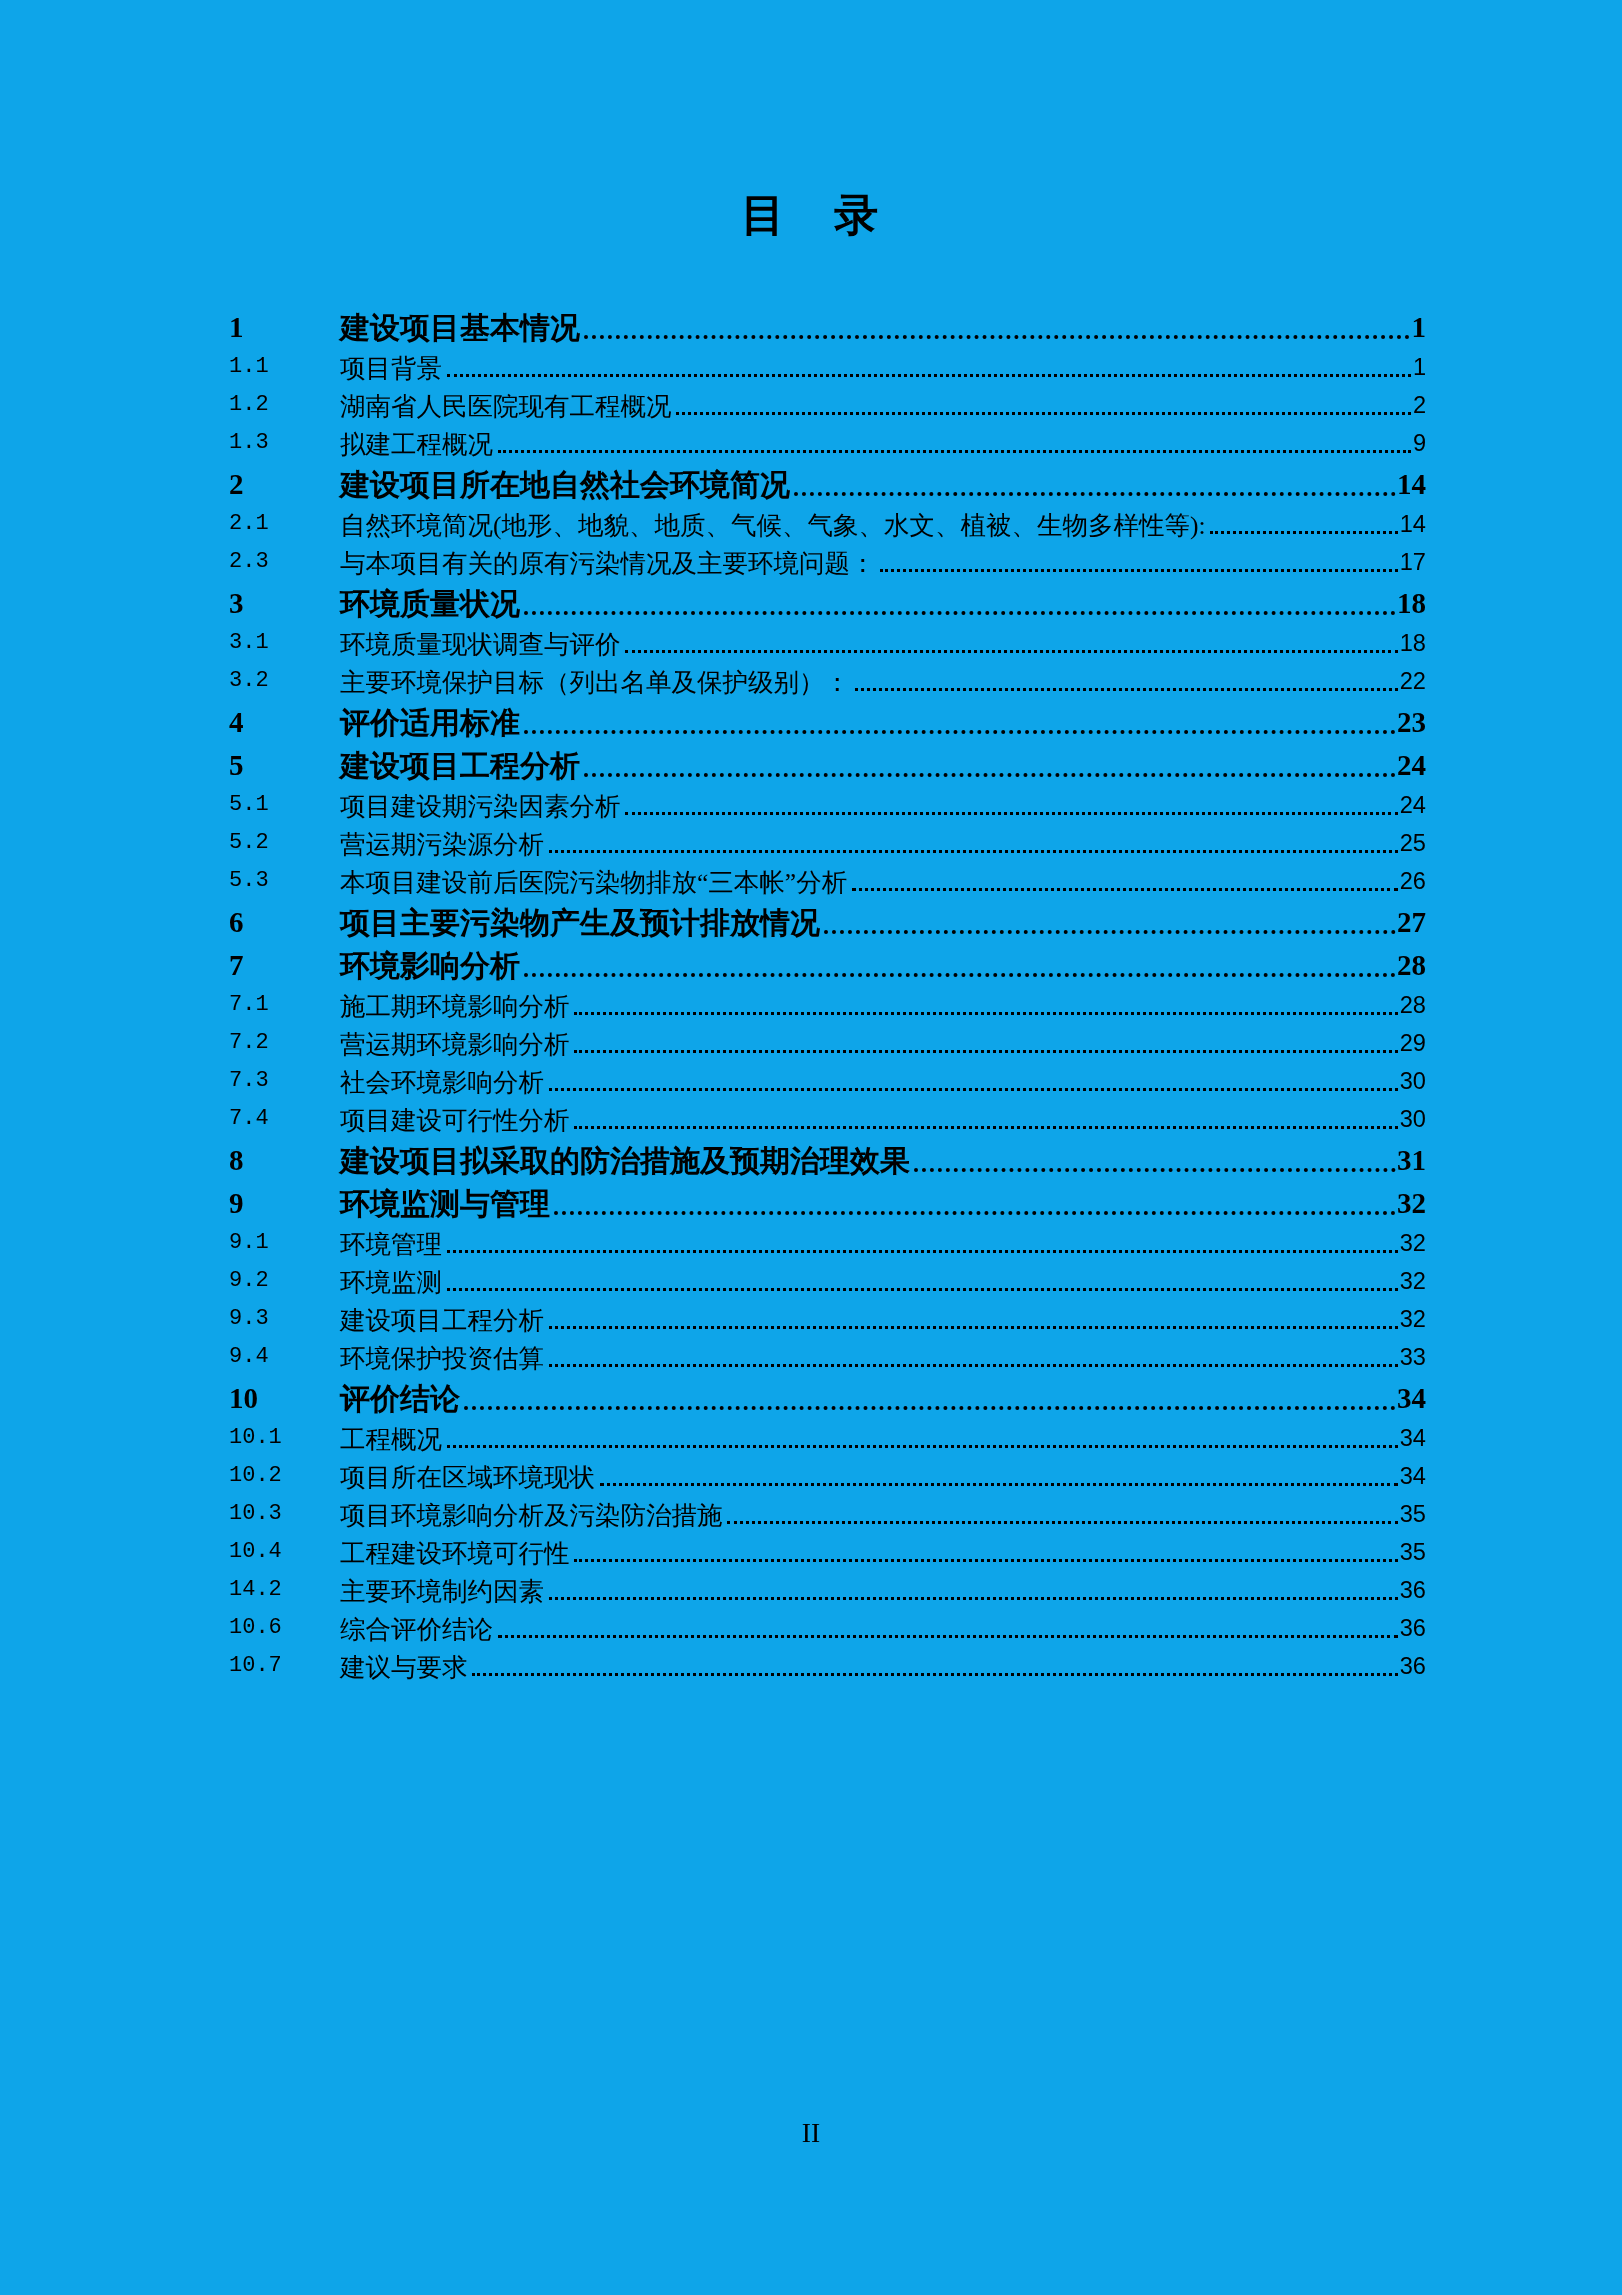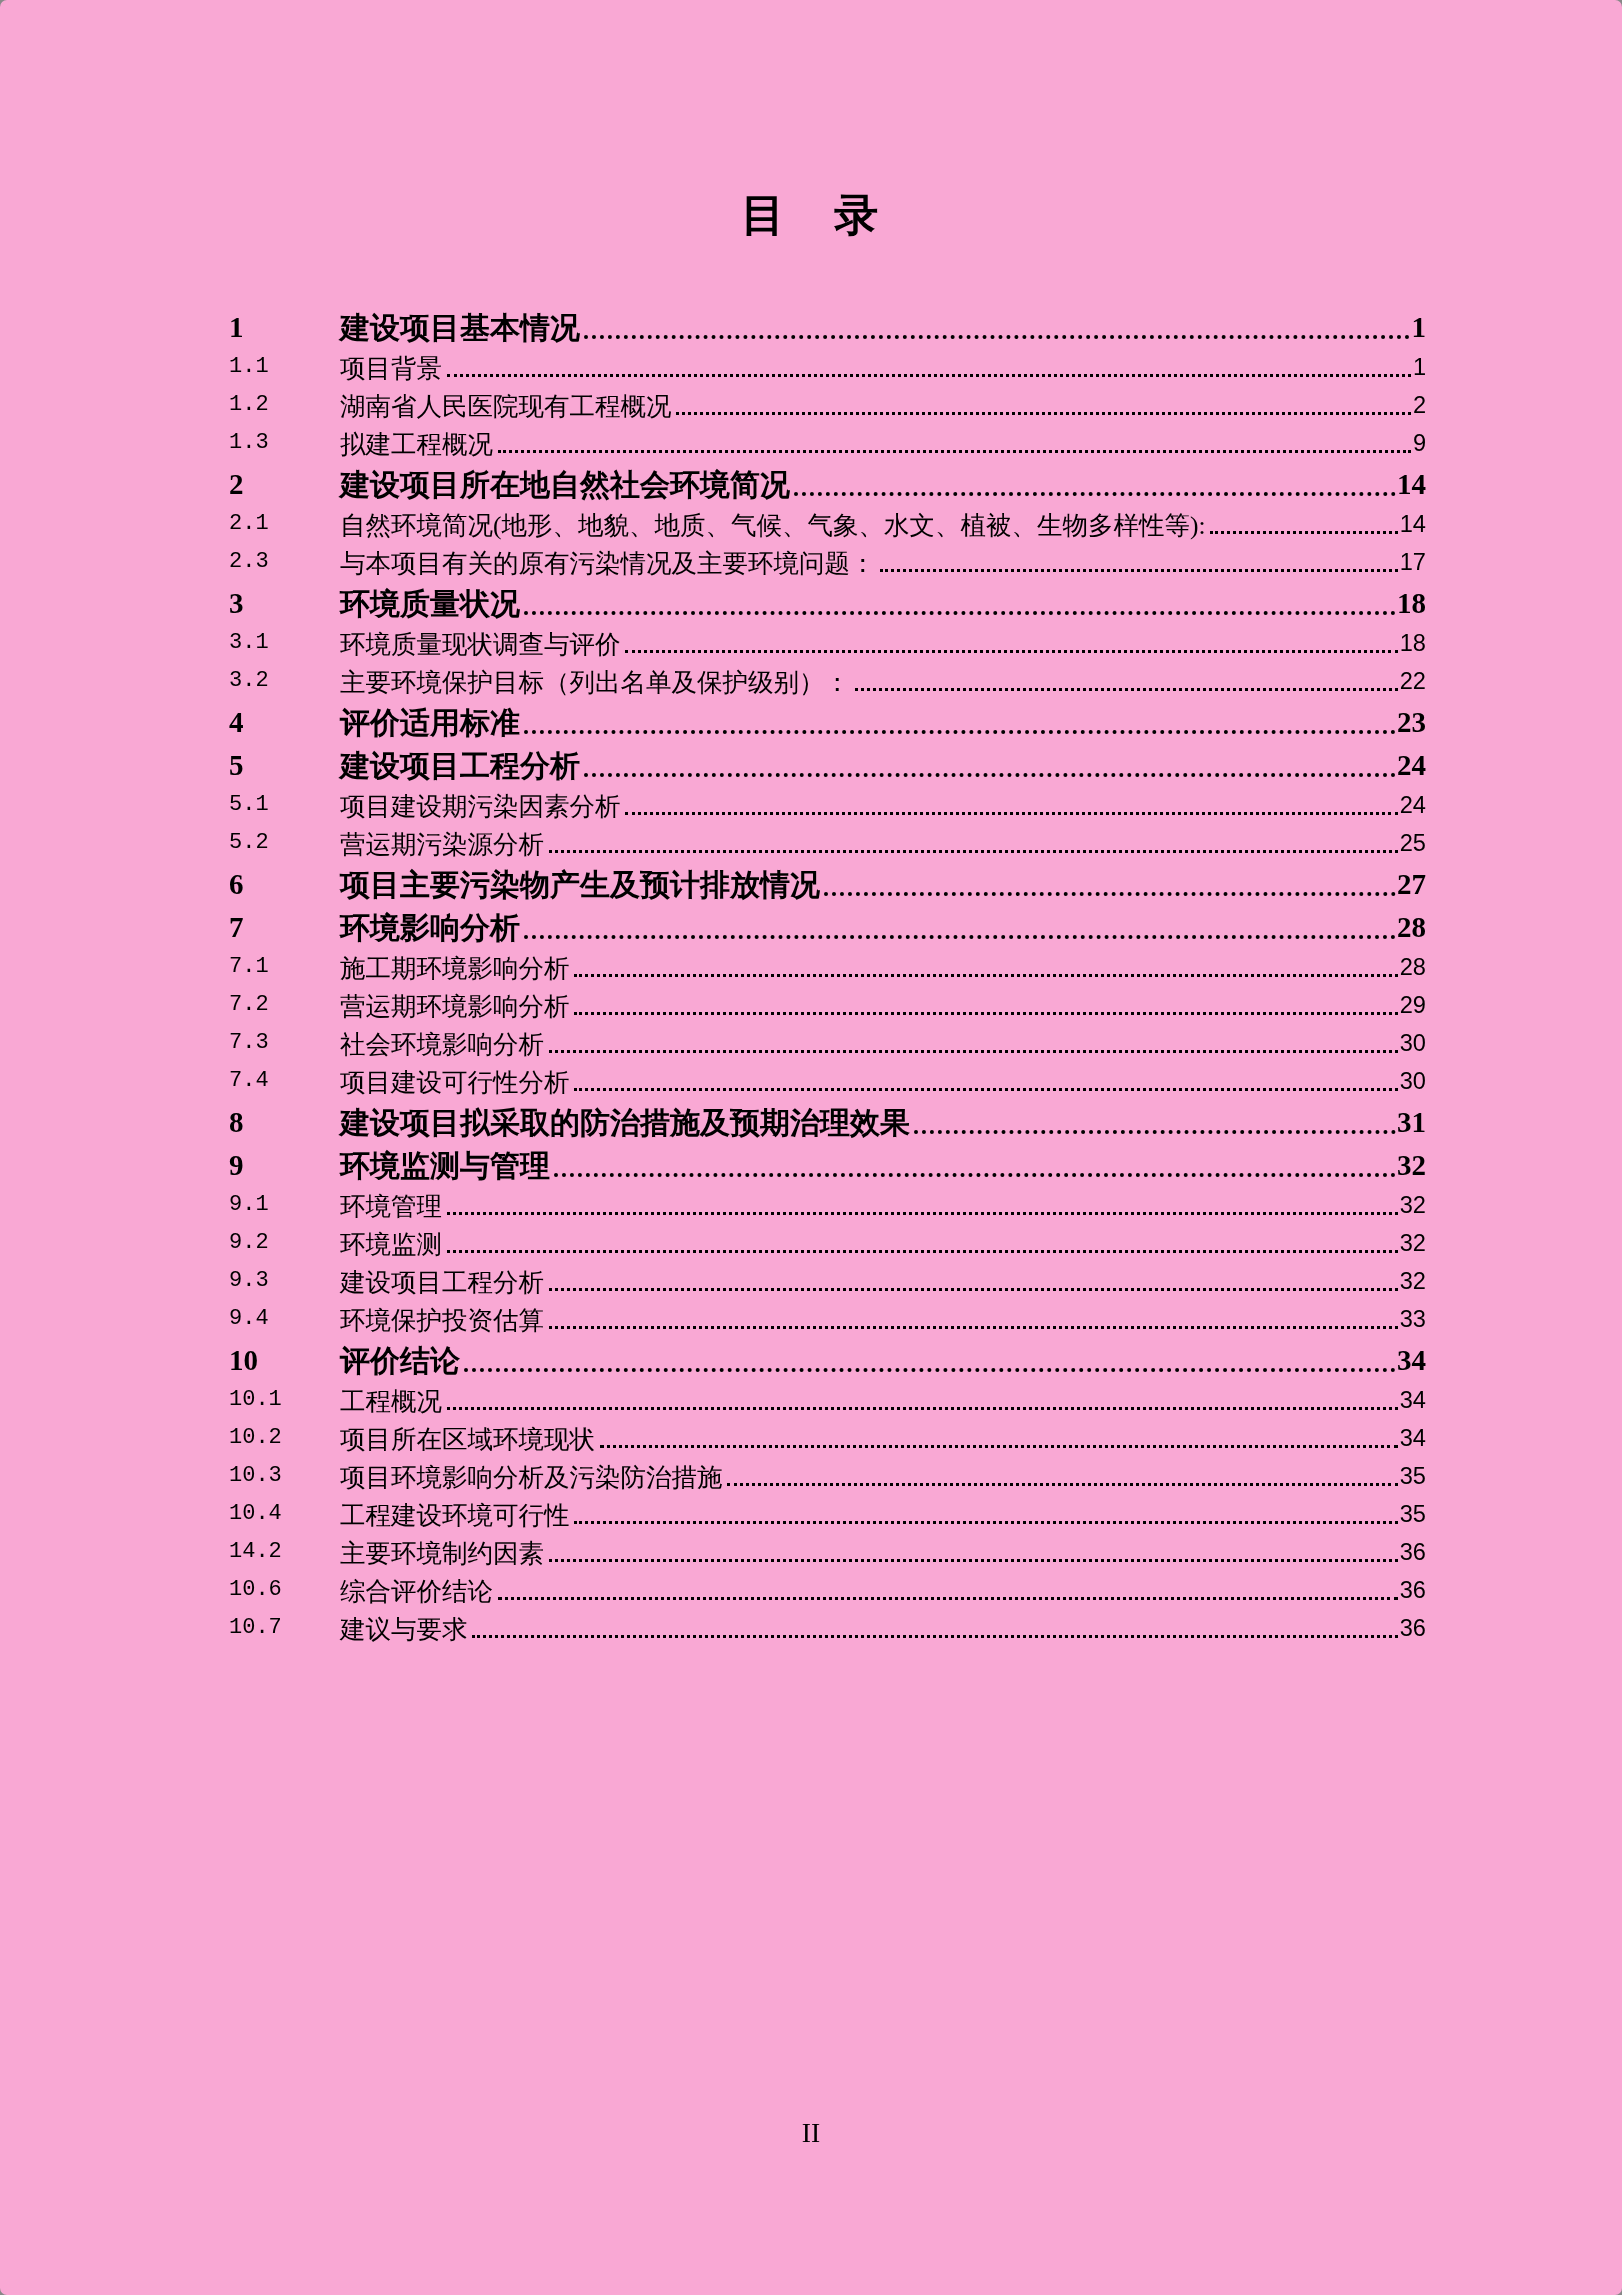--- a/index.html
+++ b/index.html
@@ -5,25 +5,24 @@
   html, body {
     margin: 0;
     padding: 0;
     background: #888;
   }
   .page {
     position: relative;
     width: 1622px;
     height: 2295px;
     margin: 0 auto;
-    background: #f9a8d4;
+    background: #0ea5e9;
     color: #000000;
     font-family: "Liberation Serif", "DejaVu Serif", serif;
     overflow: hidden;
-    border-radius: 7px;
   }
   .doc-title {
     margin: 0;
     padding-top: 190px;
     text-align: center;
     font-size: 44px;
     font-weight: bold;
     line-height: 52px;
     letter-spacing: 2.6px;
   }
@@ -190,20 +189,26 @@
     <span class="label">项目建设期污染因素分析</span>
     <span class="dots"></span>
     <span class="pg">24</span>
   </div>
       <div class="row sub">
     <span class="num">5.2</span>
     <span class="label">营运期污染源分析</span>
     <span class="dots"></span>
     <span class="pg">25</span>
   </div>
+      <div class="row sub">
+    <span class="num">5.3</span>
+    <span class="label">本项目建设前后医院污染物排放“三本帐”分析</span>
+    <span class="dots"></span>
+    <span class="pg">26</span>
+  </div>
       <div class="row chapter">
     <span class="num">6</span>
     <span class="label">项目主要污染物产生及预计排放情况</span>
     <span class="dots"></span>
     <span class="pg">27</span>
   </div>
       <div class="row chapter">
     <span class="num">7</span>
     <span class="label">环境影响分析</span>
     <span class="dots"></span>

